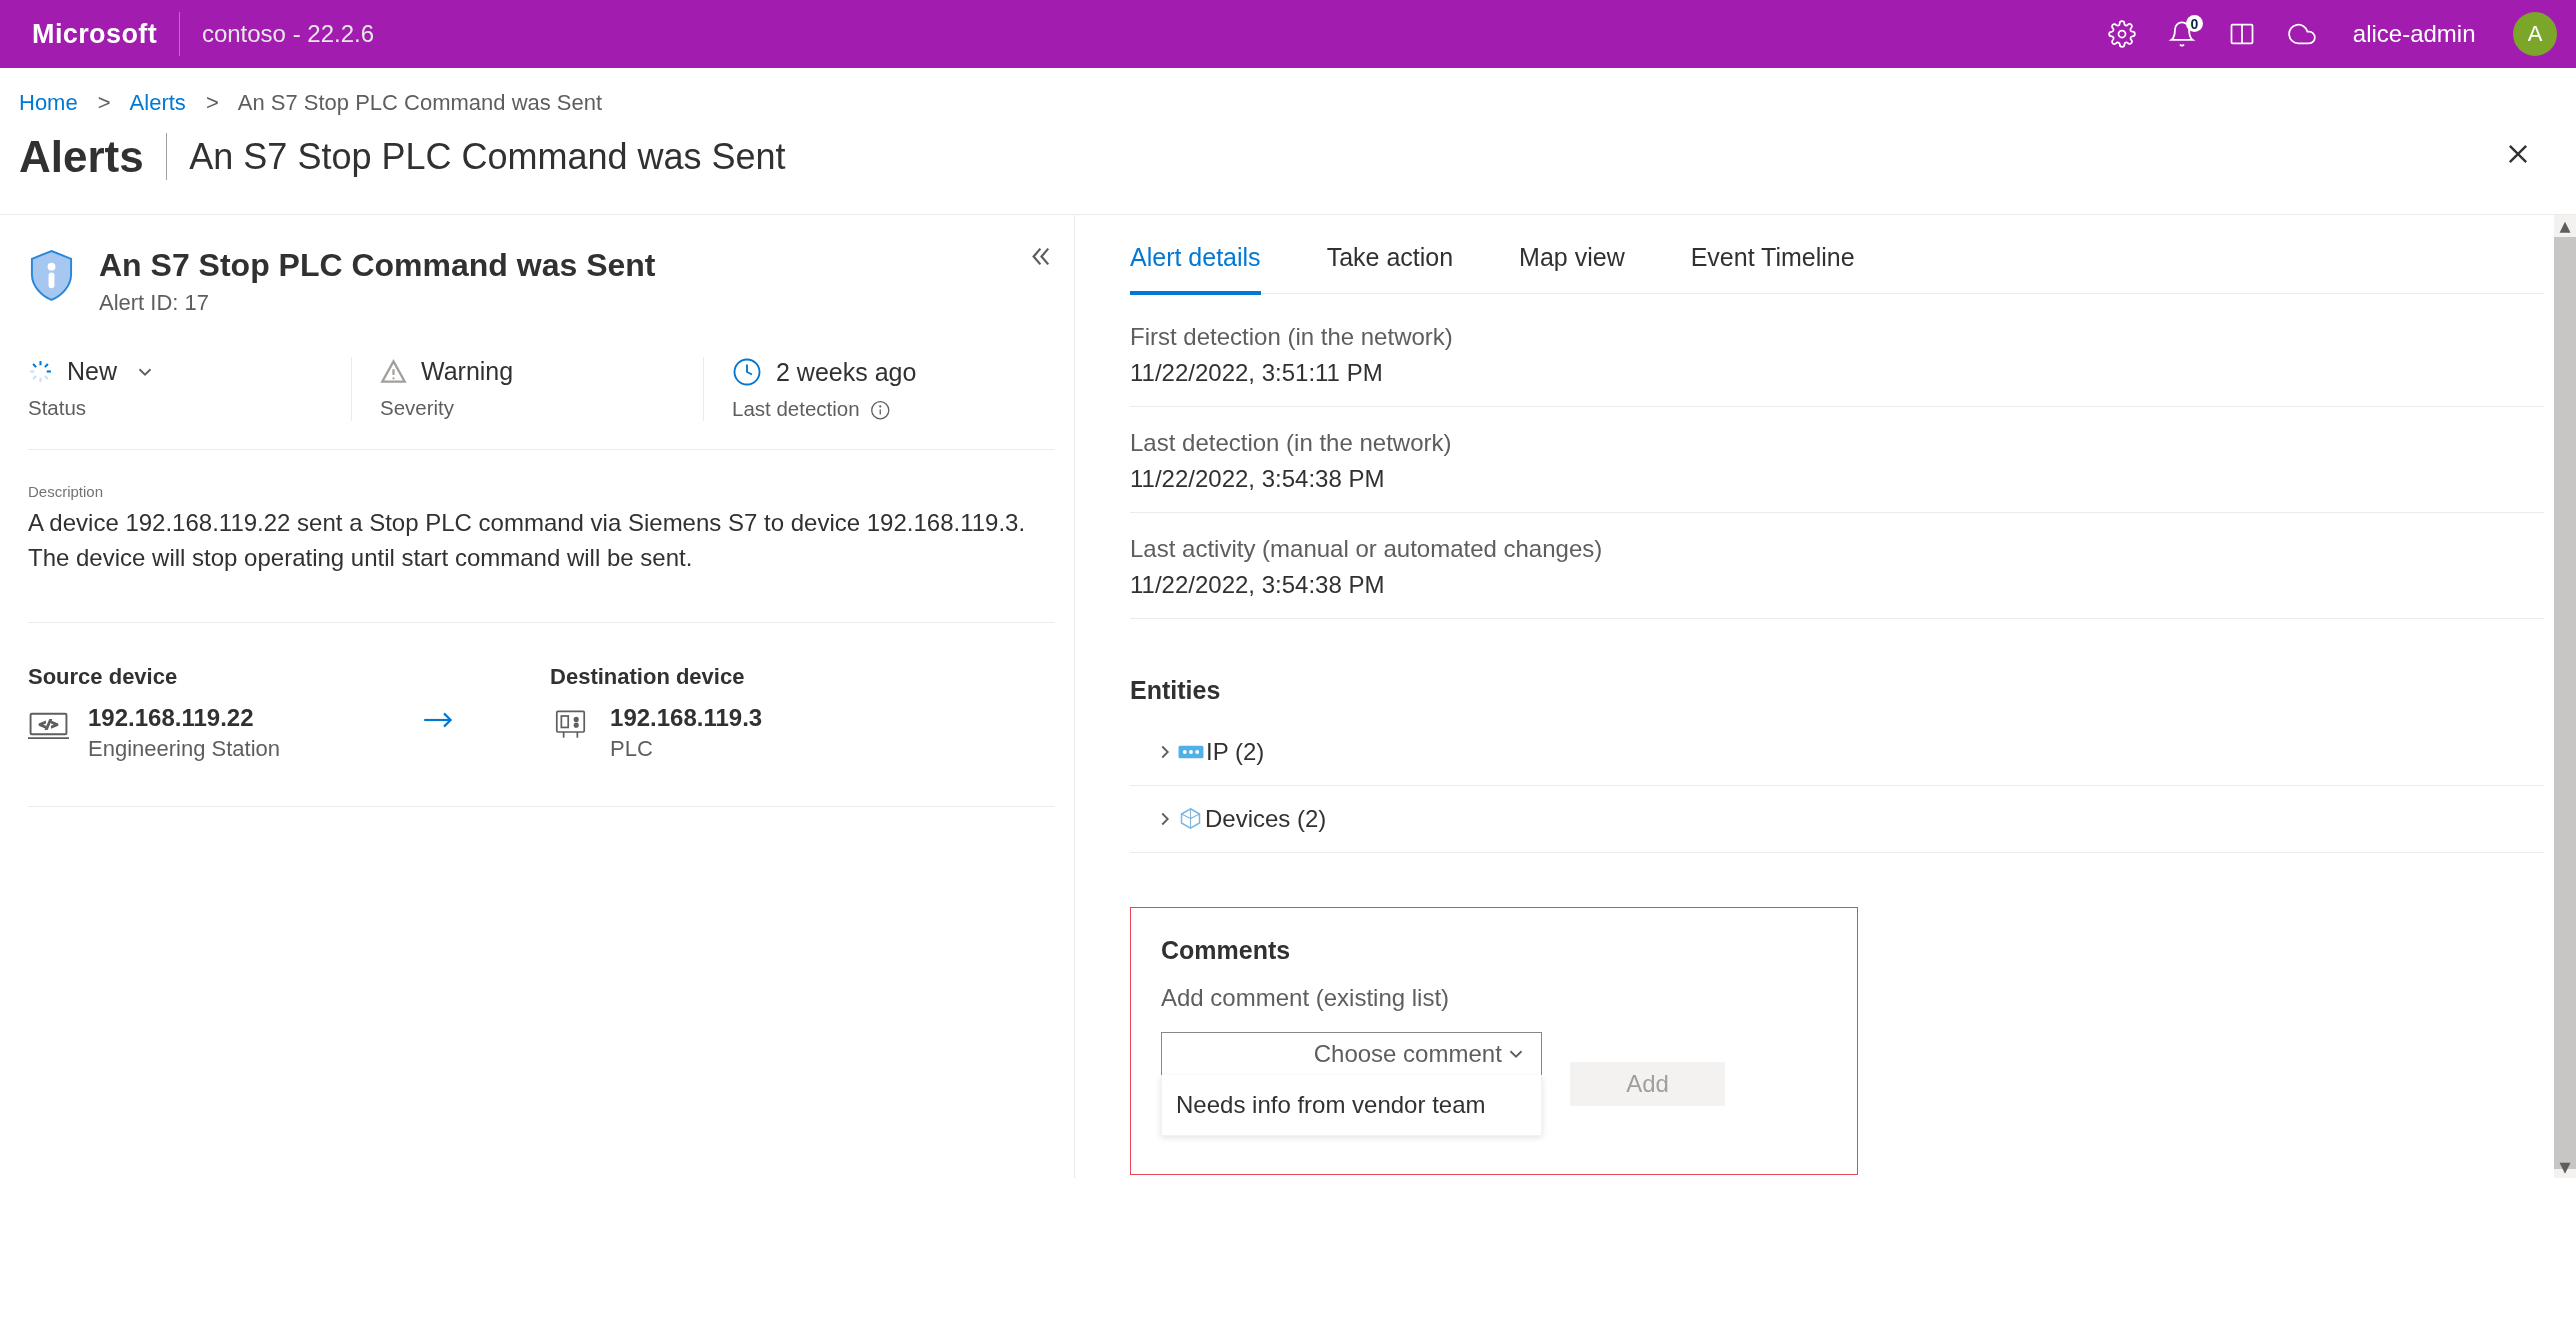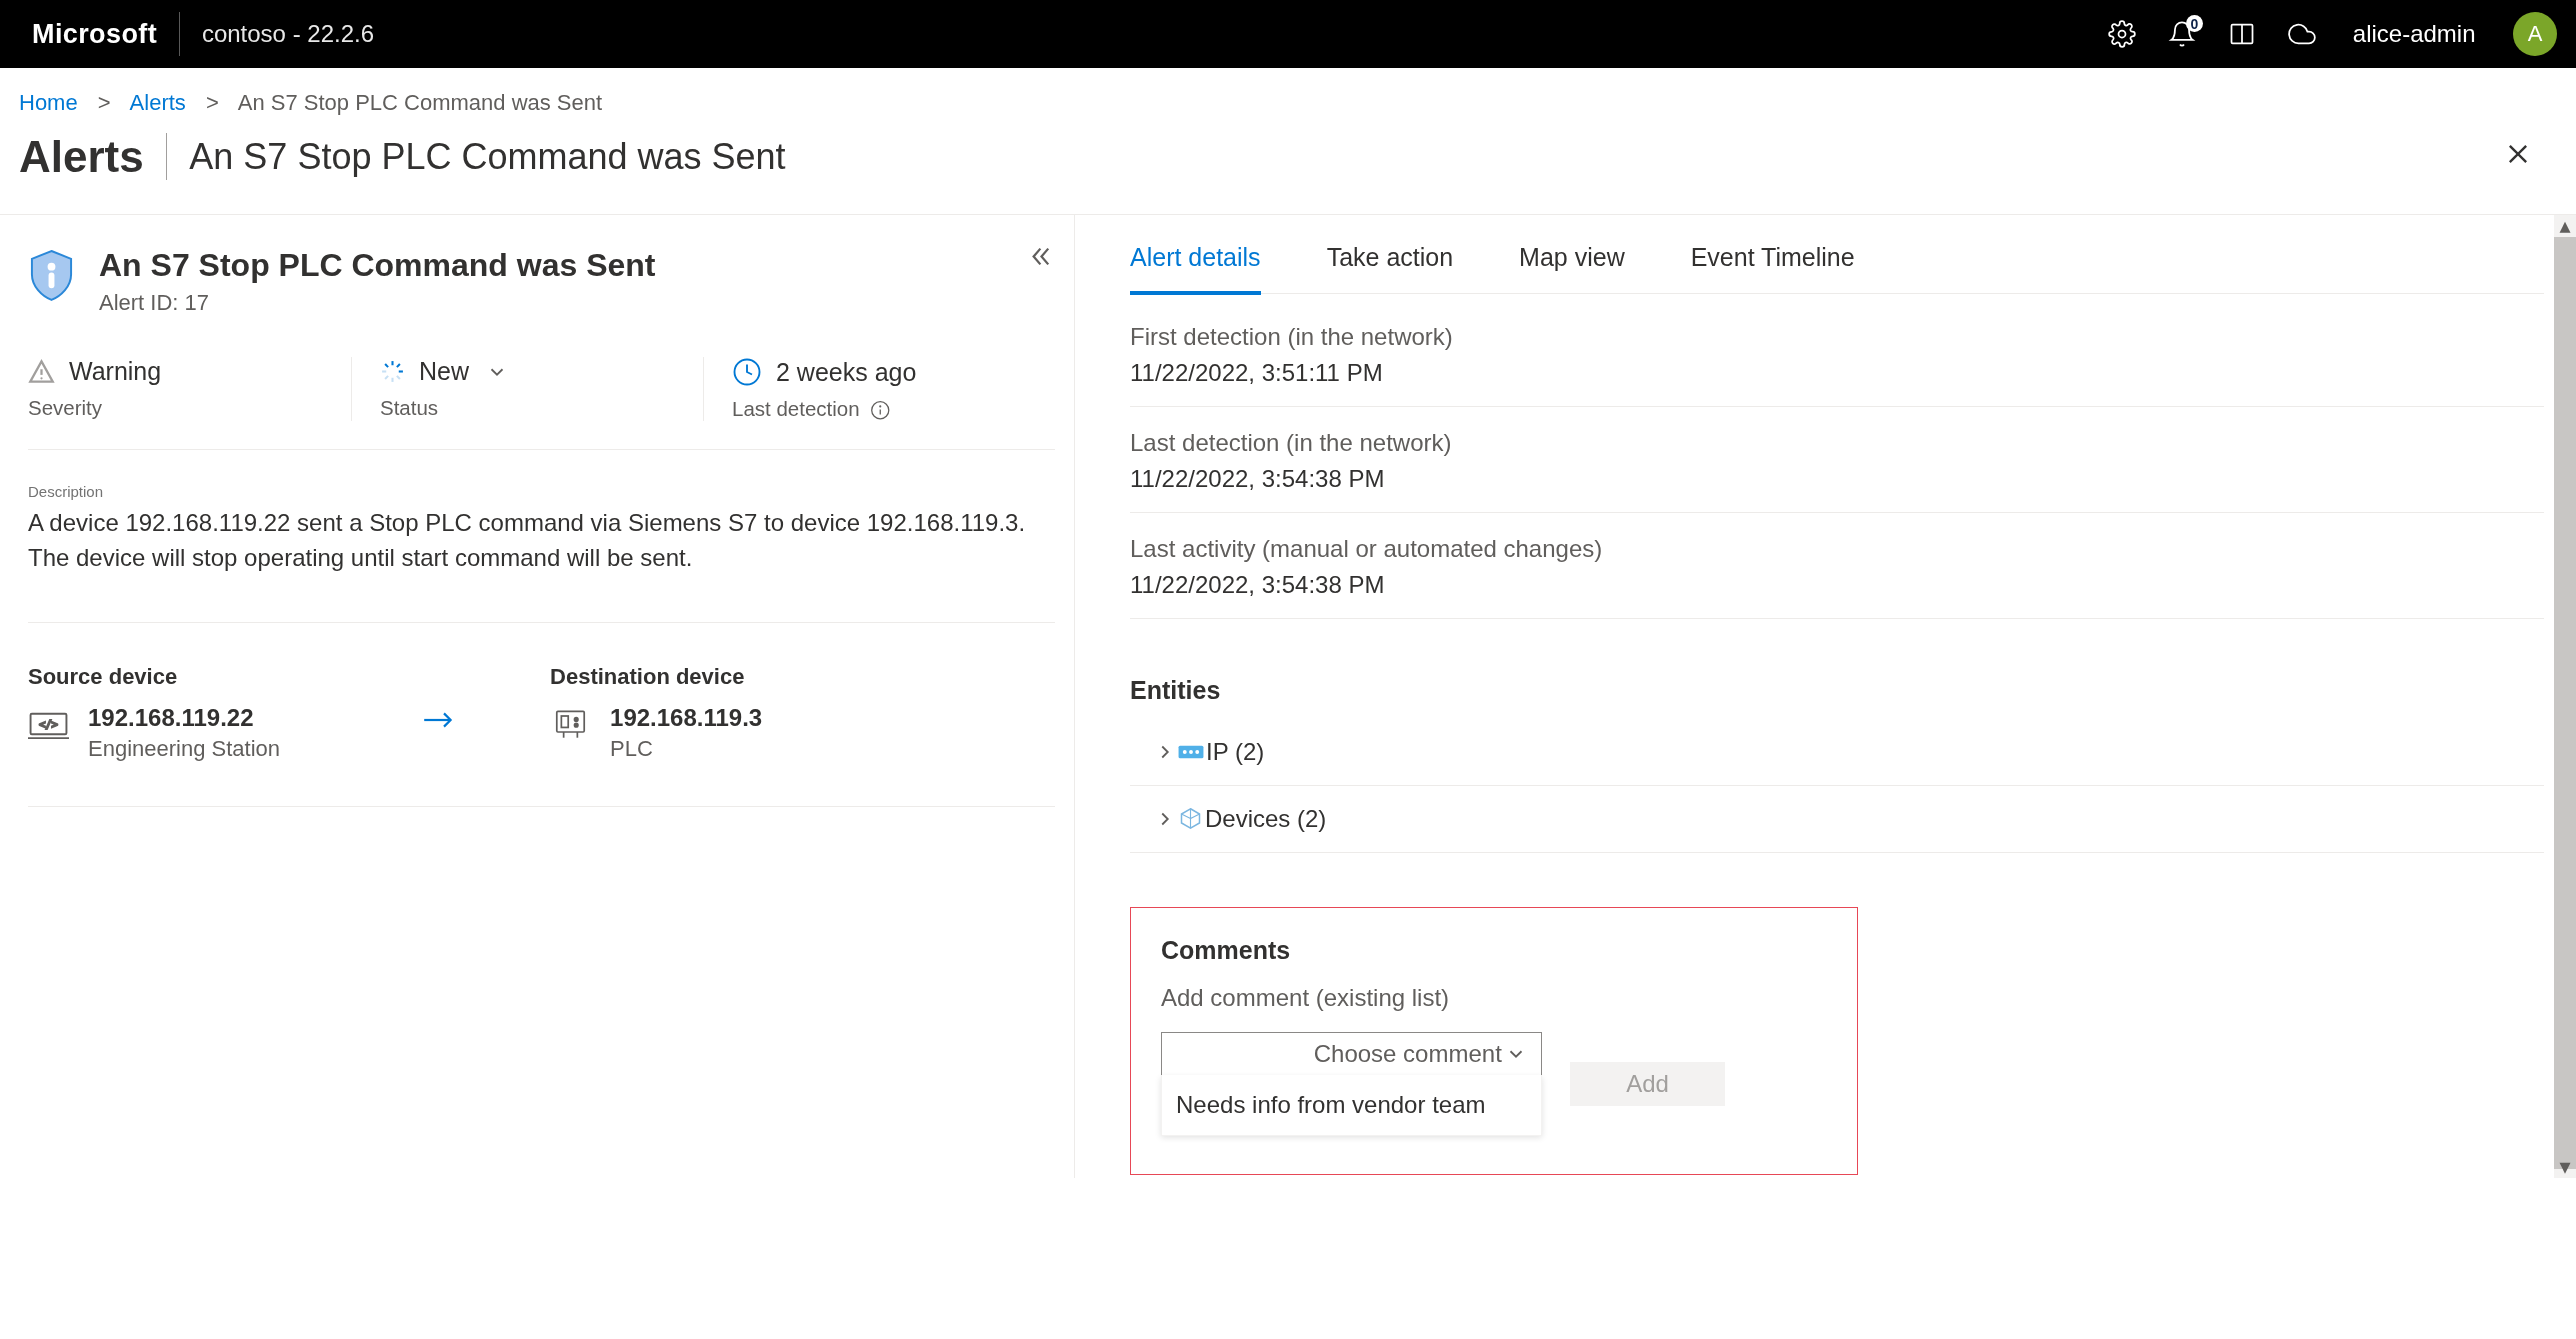--- a/index.html
+++ b/index.html
@@ -1,19 +1,19 @@
 <!DOCTYPE html>
 <html style="font-size:12.6px"><head>
 <meta charset="utf-8">
 <style>
   * { box-sizing: border-box; margin: 0; padding: 0; }
   body { font-family: "Segoe UI", -apple-system, sans-serif; font-size: 22px; color: #323130; background: #fff; width: 2576px; }
   
   
-  .topbar { background: #000000; height: 68px; display: flex; align-items: center; padding: 0 19px 0 32px; color: #fff; }
+  .topbar { background: #a21caf; height: 68px; display: flex; align-items: center; padding: 0 19px 0 32px; color: #fff; }
   .brand { font-weight: 600; font-size: 27px; letter-spacing: 0.4px; }
   .divider-v { width: 0.8px; height: 44px; background: rgba(255,255,255,0.35); margin: 0 22px; }
   .tenant { font-size: 24px; font-weight: 400; color: #e8e8e8; }
   .topbar-right { margin-left: auto; display: flex; align-items: center; gap: 28px; }
   .top-icon { width: 32px; height: 32px; display: flex; align-items: center; justify-content: center; position: relative; cursor: pointer; }
   .top-icon svg { width: 28px; height: 28px; stroke: #fff; fill: none; stroke-width: 1.5; }
   .badge { position: absolute; top: -3.2px; right: -4.7px; background: #fff; color: #0f2349; border-radius: 50%; width: 17.4px; height: 17.4px; font-size: 14px; font-weight: 600; display: flex; align-items: center; justify-content: center; }
   .username { font-size: 24px; color: #fff; margin-left: 6.3px; }
   .avatar { width: 44px; height: 44px; border-radius: 50%; background: #7ba629; color: #fff; font-size: 22px; font-weight: 400; display: flex; align-items: center; justify-content: center; margin-left: 9.5px; }
   
@@ -185,31 +185,20 @@
       </div>
       <div class="collapse-btn">
         <svg viewBox="0 0 24 24">
               <polyline points="11 5 5 12 11 19"></polyline>
               <polyline points="18 5 12 12 18 19"></polyline>
             </svg>
       </div>
     </div>
 
     <div class="stats">
-      <div class="stat">
-        <div class="stat-top">
-          <svg class="warn-tri" viewBox="0 0 24 24">
-                <path d="M12 3 L22 21 H2 Z" fill="none" stroke="#a19f9d" stroke-width="2"></path>
-                <line x1="12" y1="10" x2="12" y2="15" stroke="#a19f9d" stroke-width="2"></line>
-                <circle cx="12" cy="18" r="1" fill="#a19f9d"></circle>
-              </svg>
-          <span>Warning</span>
-        </div>
-        <div class="stat-label">Severity</div>
-      </div>
       <div class="stat">
         <div class="stat-top">
           <svg class="spinner" viewBox="0 0 24 24">
             <line x1="12" y1="2" x2="12" y2="6" stroke="#0078d4" stroke-width="2"></line>
             <line x1="12" y1="18" x2="12" y2="22" stroke="#c7e0f4" stroke-width="2"></line>
             <line x1="4.9" y1="4.9" x2="7.8" y2="7.8" stroke="#0078d4" stroke-width="2"></line>
             <line x1="16.2" y1="16.2" x2="19.1" y2="19.1" stroke="#c7e0f4" stroke-width="2"></line>
             <line x1="2" y1="12" x2="6" y2="12" stroke="#c7e0f4" stroke-width="2"></line>
             <line x1="18" y1="12" x2="22" y2="12" stroke="#0078d4" stroke-width="2"></line>
             <line x1="4.9" y1="19.1" x2="7.8" y2="16.2" stroke="#c7e0f4" stroke-width="2"></line>
@@ -217,20 +206,31 @@
           </svg>
           <span>New</span>
           <svg class="chevron-down" viewBox="0 0 24 24">
                 <polyline points="6 9 12 15 18 9"></polyline>
               </svg>
         </div>
         <div class="stat-label">Status</div>
       </div>
       <div class="stat">
         <div class="stat-top">
+          <svg class="warn-tri" viewBox="0 0 24 24">
+                <path d="M12 3 L22 21 H2 Z" fill="none" stroke="#a19f9d" stroke-width="2"></path>
+                <line x1="12" y1="10" x2="12" y2="15" stroke="#a19f9d" stroke-width="2"></line>
+                <circle cx="12" cy="18" r="1" fill="#a19f9d"></circle>
+              </svg>
+          <span>Warning</span>
+        </div>
+        <div class="stat-label">Severity</div>
+      </div>
+      <div class="stat">
+        <div class="stat-top">
           <svg class="clock-icon" viewBox="0 0 24 24">
                 <circle cx="12" cy="12" r="10"></circle>
                 <polyline points="12 6 12 12 16 14"></polyline>
               </svg>
           <span>2 weeks ago</span>
         </div>
         <div class="stat-label">
           <span>Last detection</span>
           <svg class="info-circle" viewBox="0 0 24 24">
                 <circle cx="12" cy="12" r="10"></circle>

